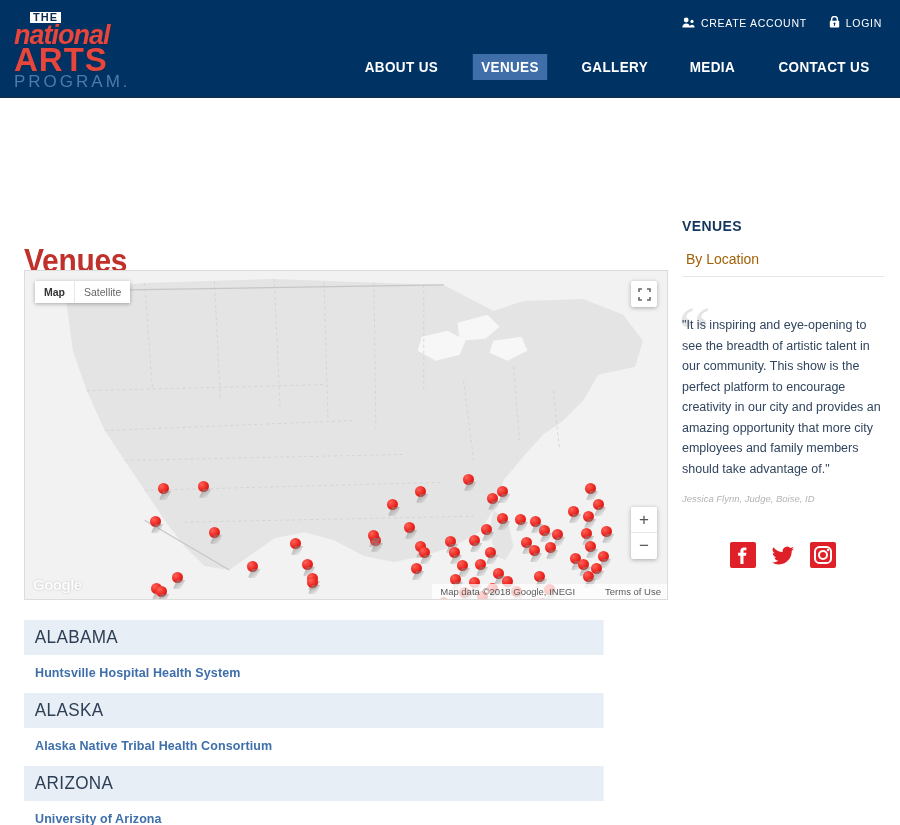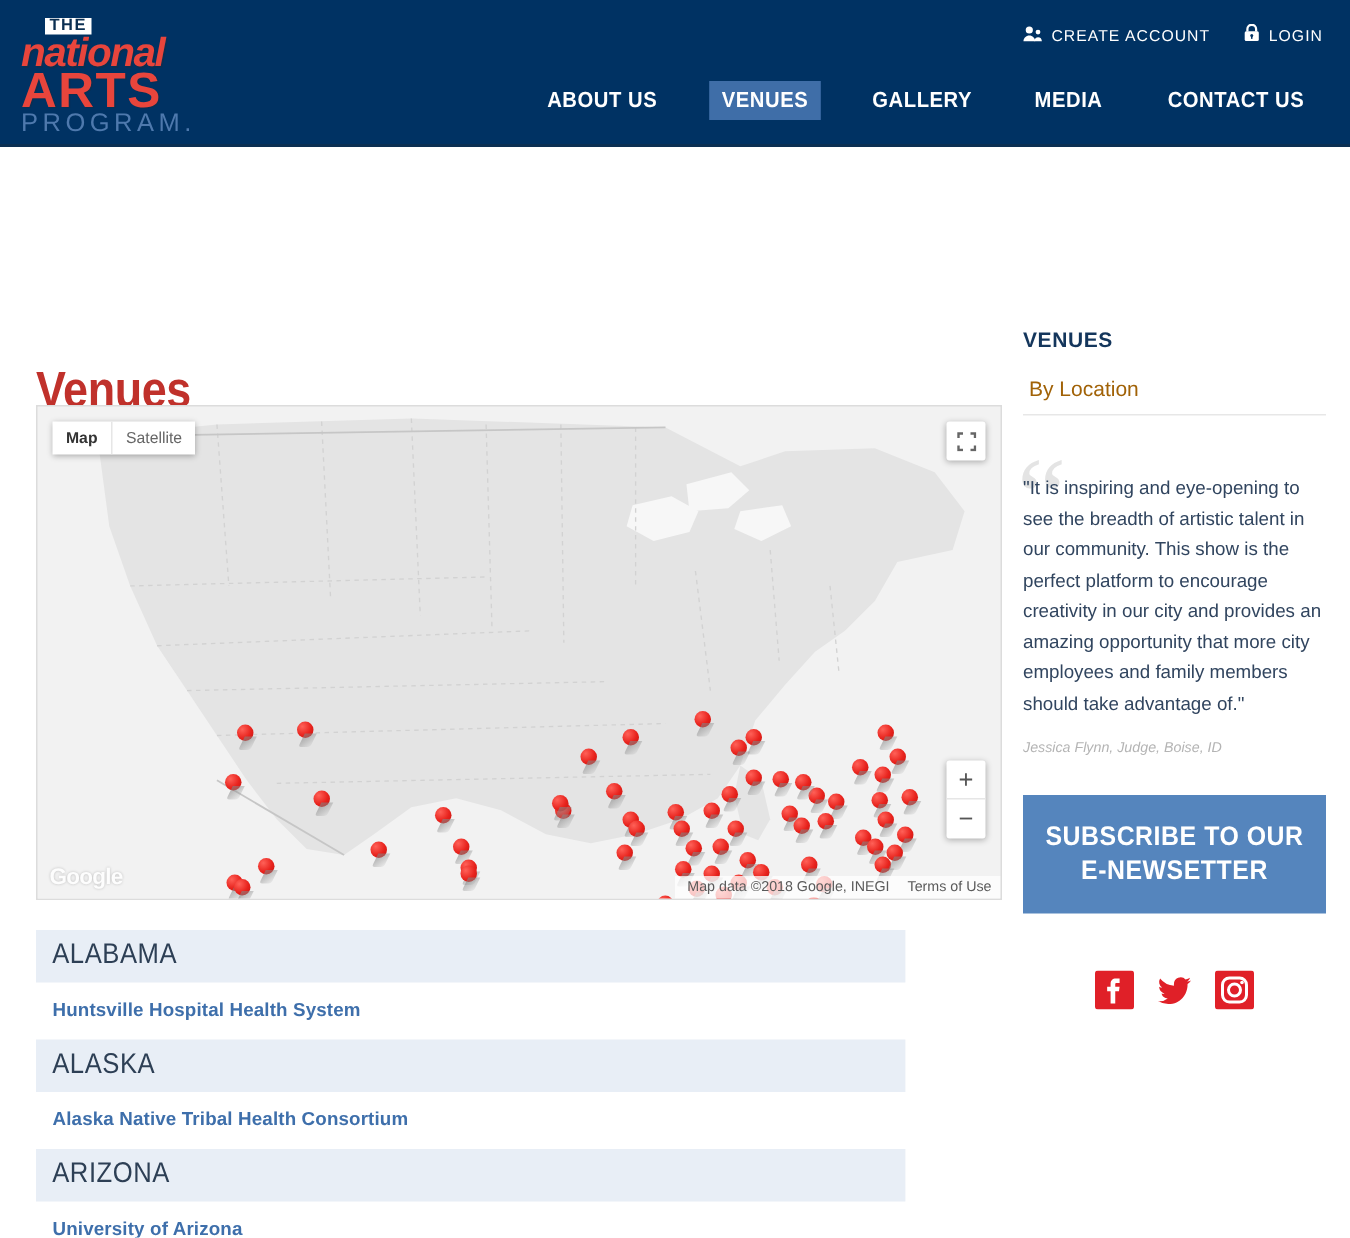--- a/index.html
+++ b/index.html
@@ -191,21 +191,21 @@
     display: flex;
     gap: 12px;
     align-items: center;
     background: rgba(255,255,255,.75);
     font-size: 9.5px;
     color: #5a5a5a;
     padding: 2px 6px 2px 8px;
     z-index: 6;
   }
   .map-attrib span { cursor: default; }
-  .map-attrib .tou { cursor: pointer; }
+  .map-attrib .tou { cursor: pointer; margin-left: 18px; }
 
   .gmap-logo {
     position: absolute;
     left: 8px; bottom: 6px;
     font-size: 15px;
     font-weight: bold;
     color: rgba(255,255,255,.95);
     letter-spacing: -0.5px;
     text-shadow: 0 0 2px rgba(0,0,0,.22);
     z-index: 6;
@@ -541,24 +541,20 @@
     <div class="sb-title">VENUES</div>
 
     <a class="sb-link active">By Location</a>
 
     <div class="quote-box">
       <div class="quote-mark">“</div>
       <div class="quote-text">"It is inspiring and eye-opening to see the breadth of artistic talent in our community.  This show is the perfect platform to encourage creativity in our city and provides an amazing opportunity that more city employees and family members should take advantage of."</div>
       <div class="quote-attr">Jessica Flynn, Judge, Boise, ID</div>
     </div>
 
-    <a class="newsletter-btn">
-      <span>SUBSCRIBE TO OUR</span>
-      <span>E-NEWSETTER</span>
-    </a>
 
     <div class="social-row">
       <a class="social-ico">
         <svg width="26" height="26" viewBox="0 0 26 26">
           <rect width="26" height="26" rx="2" fill="#e02028"></rect>
           <path d="M16.4 8.3h-2.1c-.5 0-.8.3-.8.9v1.6h2.9l-.4 3h-2.5V22h-3.1v-8.2H8.1v-3h2.3V9c0-2.3 1.3-3.6 3.5-3.6h2.5z" fill="#fff"></path>
         </svg>
       </a>
       <a class="social-ico">
         <svg width="26" height="26" viewBox="0 0 26 26">

